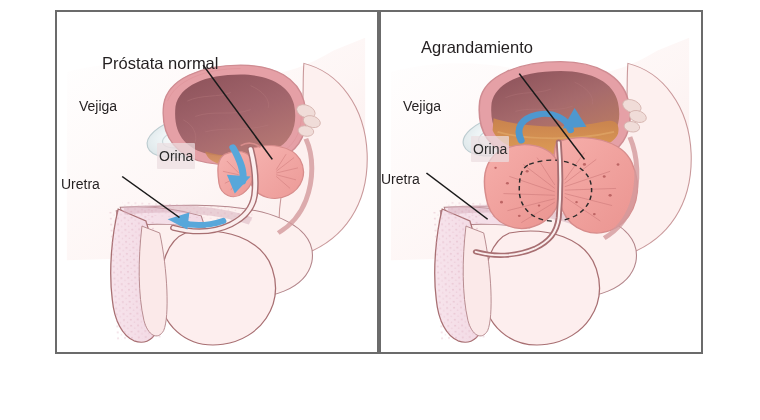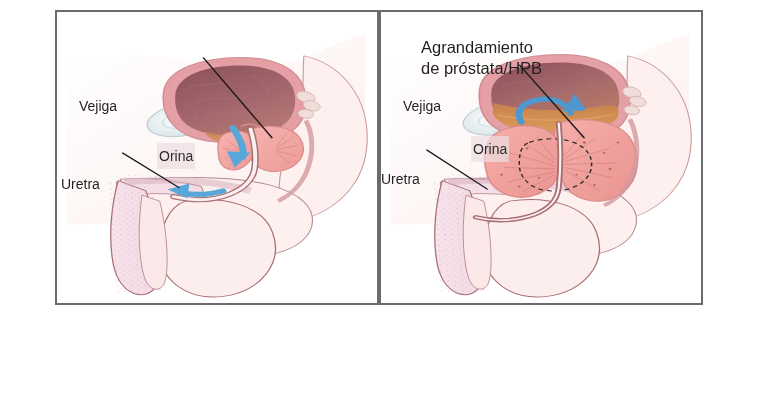--- a/index.html
+++ b/index.html
@@ -1,18 +1,18 @@
 <!DOCTYPE html>
 <html><head>
 <meta charset="utf-8">
 <style>
   html,body{margin:0;padding:0;background:#ffffff;}
   body{width:760px;height:420px;overflow:hidden;font-family:"Liberation Sans",sans-serif;}
   .figure{position:relative;width:760px;height:420px;background:#ffffff;}
-  .panel{position:absolute;top:10px;height:295px;background:#ffffff;
+  .panel{position:absolute;top:10px;height:344px;background:#ffffff;
          border:2px solid #6b6b6b;box-sizing:border-box;overflow:hidden;}
   #panel-left{left:55px;width:324px;}
   #panel-right{left:379px;width:324px;}
   .art{position:absolute;left:0;top:0;width:100%;height:100%;}
   .lbl{position:absolute;color:#231f20;white-space:pre;line-height:1.12;}
   .lbl-title{font-size:16.5px;}
   .lbl-title.two{font-size:16.5px;}
   .lbl-sub{font-size:14px;text-align:center;}
   .lbl-orina{font-size:14px;color:#2b2b2b;}
   .lbl-orina .bg{background:rgba(236,222,224,0.72);padding:5px 2px;border-radius:1px;}
@@ -146,20 +146,21 @@
       <path d="M168,244 C152,250 138,250 126,246" fill="none" stroke="#58a7da" stroke-width="7" stroke-linecap="round"></path>
       <path d="M112,242 L134,234 L132,254 Z" fill="#58a7da"></path>
 
       <path d="M252,148 C260,168 260,196 252,220 C246,238 236,250 224,258" fill="none" stroke="#d39a9c" stroke-width="5" opacity="0.8"></path>
 
       <line x1="148" y1="62" x2="218" y2="172" stroke="#1a1a1a" stroke-width="1.6"></line>
 
       <line x1="66" y1="192" x2="124" y2="240" stroke="#1a1a1a" stroke-width="1.6"></line>
     </svg>
 
+    <div class="lbl lbl-title" style="left:45px;top:42px;">Próstata normal</div>
 
     <div class="lbl lbl-sub" style="left:22px;top:87px;">Vejiga</div>
 
     <div class="lbl lbl-orina" style="left:100px;top:137px;"><span class="bg">Orina</span></div>
 
     <div class="lbl lbl-sub" style="left:4px;top:165px;">Uretra</div>
   </div>
 
   <div class="panel" id="panel-right">
 
@@ -296,21 +297,20 @@
                C136,286 114,286 96,280" fill="none" stroke="#fbeeee" stroke-width="2.2" stroke-linecap="round"></path>
 
       <path d="M252,146 C260,168 262,198 254,224 C248,244 238,256 226,264" fill="none" stroke="#d39a9c" stroke-width="5" opacity="0.8"></path>
 
       <line x1="140" y1="72" x2="206" y2="172" stroke="#1a1a1a" stroke-width="1.6"></line>
 
       <line x1="46" y1="188" x2="108" y2="242" stroke="#1a1a1a" stroke-width="1.6"></line>
     </svg>
 
     <div class="lbl lbl-title two" style="left:40px;top:26px;">Agrandamiento</div>
-    <div class="lbl lbl-title two" style="left:40px;top:47px;">de próstata/HPB</div>
 
     <div class="lbl lbl-sub" style="left:22px;top:87px;">Vejiga</div>
 
     <div class="lbl lbl-orina" style="left:90px;top:130px;"><span class="bg">Orina</span></div>
 
     <div class="lbl lbl-sub" style="left:0px;top:160px;">Uretra</div>
   </div>
 
 </div>
 

